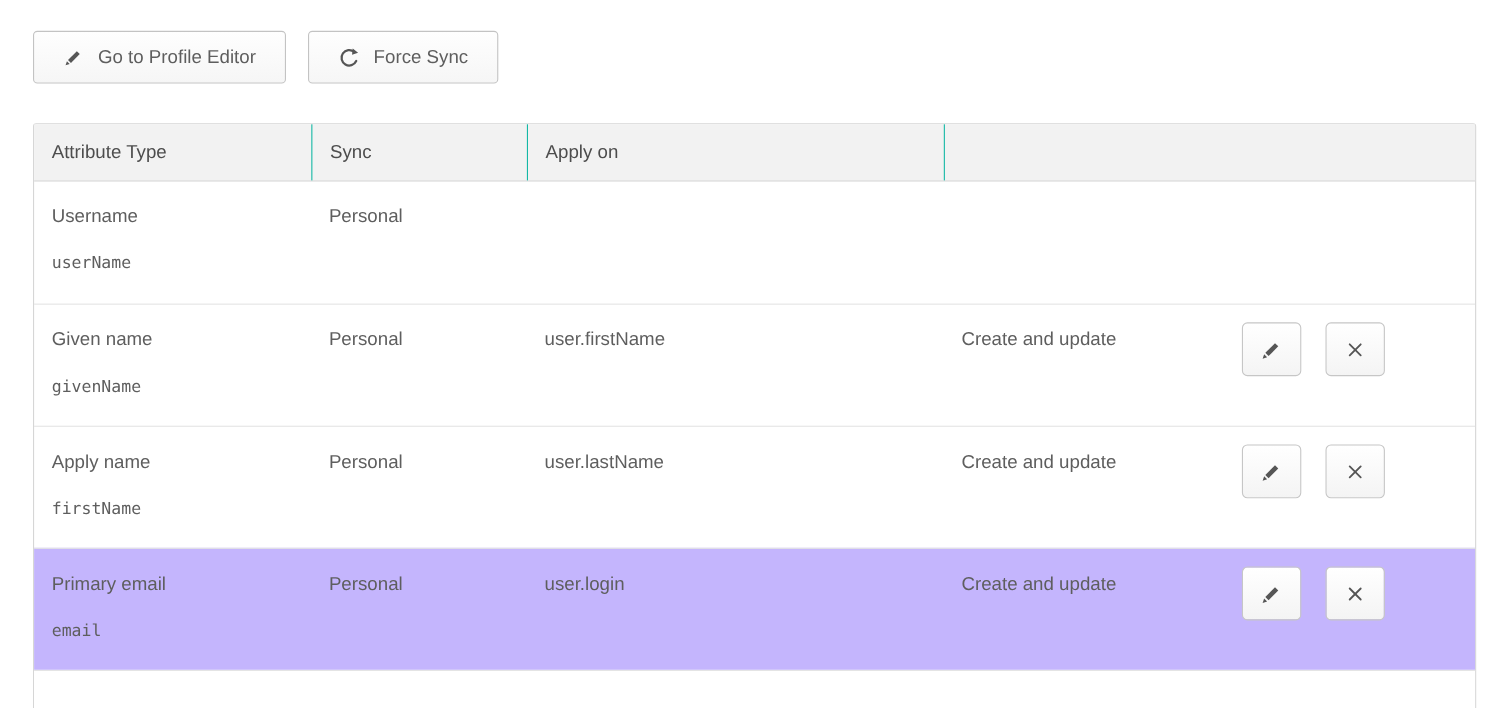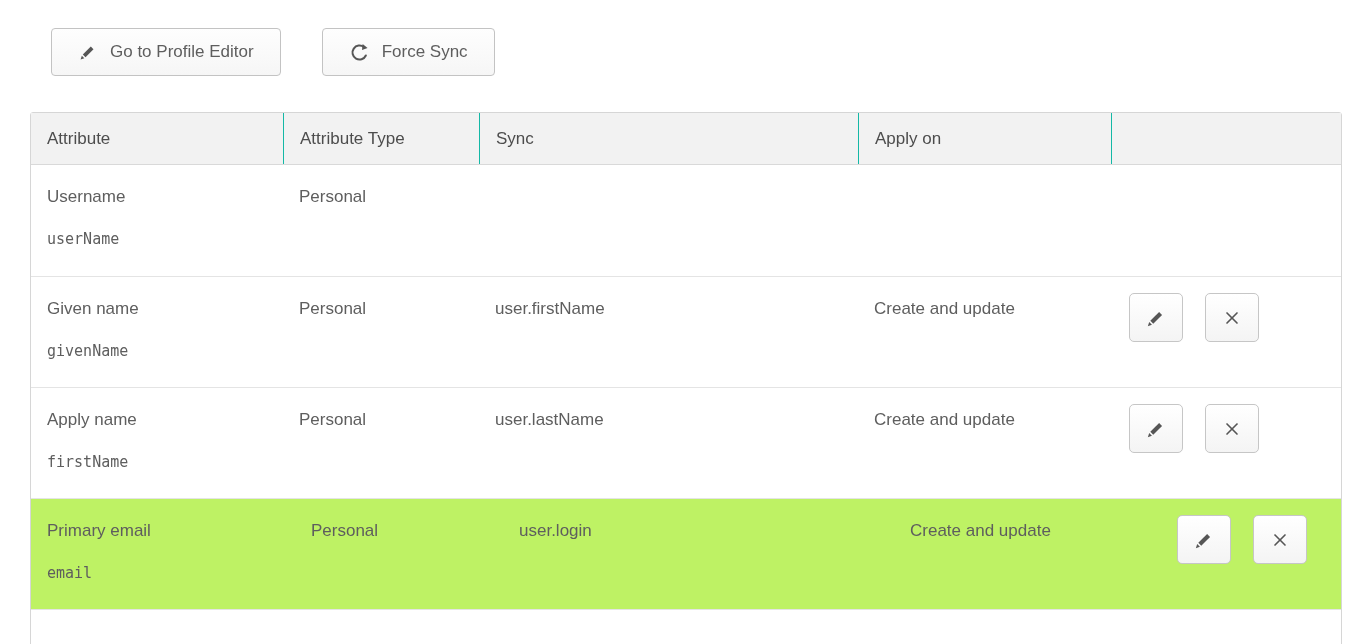--- a/index.html
+++ b/index.html
@@ -16,21 +16,20 @@
   .toolbar { display: flex; gap: 20px; }
   .btn {
     display: inline-flex; align-items: center; gap: 12px;
     height: 48px; padding: 0 26px;
     background: linear-gradient(#fefefe, #f6f6f6);
     border: 1px solid #c3c3c3;
     border-radius: 4px;
     font-family: "Liberation Sans", sans-serif;
     font-size: 17px; color: #5e5e5e;
     cursor: pointer;
-    margin-left: 21px;
   }
   .btn svg { flex: 0 0 auto; }
 
   
   .attr-table {
     margin-top: 36px;
     width: 1312px;
     border: 1px solid #d6d6d6;
     border-radius: 3px 3px 0 0;
     height: 540px; 
@@ -48,21 +47,21 @@
     font-size: 17px; color: #4d4d4d;
   }
   .th + .th { border-left: 1px solid #14b8a6; }
 
   .row {
     display: grid;
     grid-template-columns: 252px 196px 379px 253px 1fr;
     height: 111px;
   }
   .row + .row { border-top: 1px solid #e4e4e4; }
-  .row.highlighted { background: #bef264; gap: 12px; }
+  .row.highlighted { background: #c4b5fd; }
   .cell { padding: 22px 16px 0 16px; font-size: 17px; color: #5e5e5e; }
   .attr-sub {
     display: block;
     margin-top: 23px;
     font-family: "DejaVu Sans Mono", monospace;
     font-size: 15px;
     color: #5e5e5e;
   }
   .value-link { color: #1778be; text-decoration: none; cursor: pointer; }
   .cell.actions { padding: 16px 0 0 18px; white-space: nowrap; }
@@ -101,21 +100,20 @@
           <path d="M19.25 15.4 A 8 8 0 1 1 17.1 5.9" fill="none" stroke="#565656" stroke-width="2.3" stroke-linecap="round"></path>
           <polygon points="15.6,2.4 21.2,6.9 14.9,9.0" fill="#565656"></polygon>
         </svg>
       </span>
       <span>Force Sync</span>
     </button>
   </div>
 
   <div class="attr-table">
     <div class="thead">
-      <div class="th">Attribute</div>
       <div class="th">Attribute Type</div>
       <div class="th">Sync</div>
       <div class="th">Apply on</div>
       <div class="th"></div>
     </div>
 
     <div id="table-body">
   <div class="row">
     <div class="cell">
       <span>Username</span>

